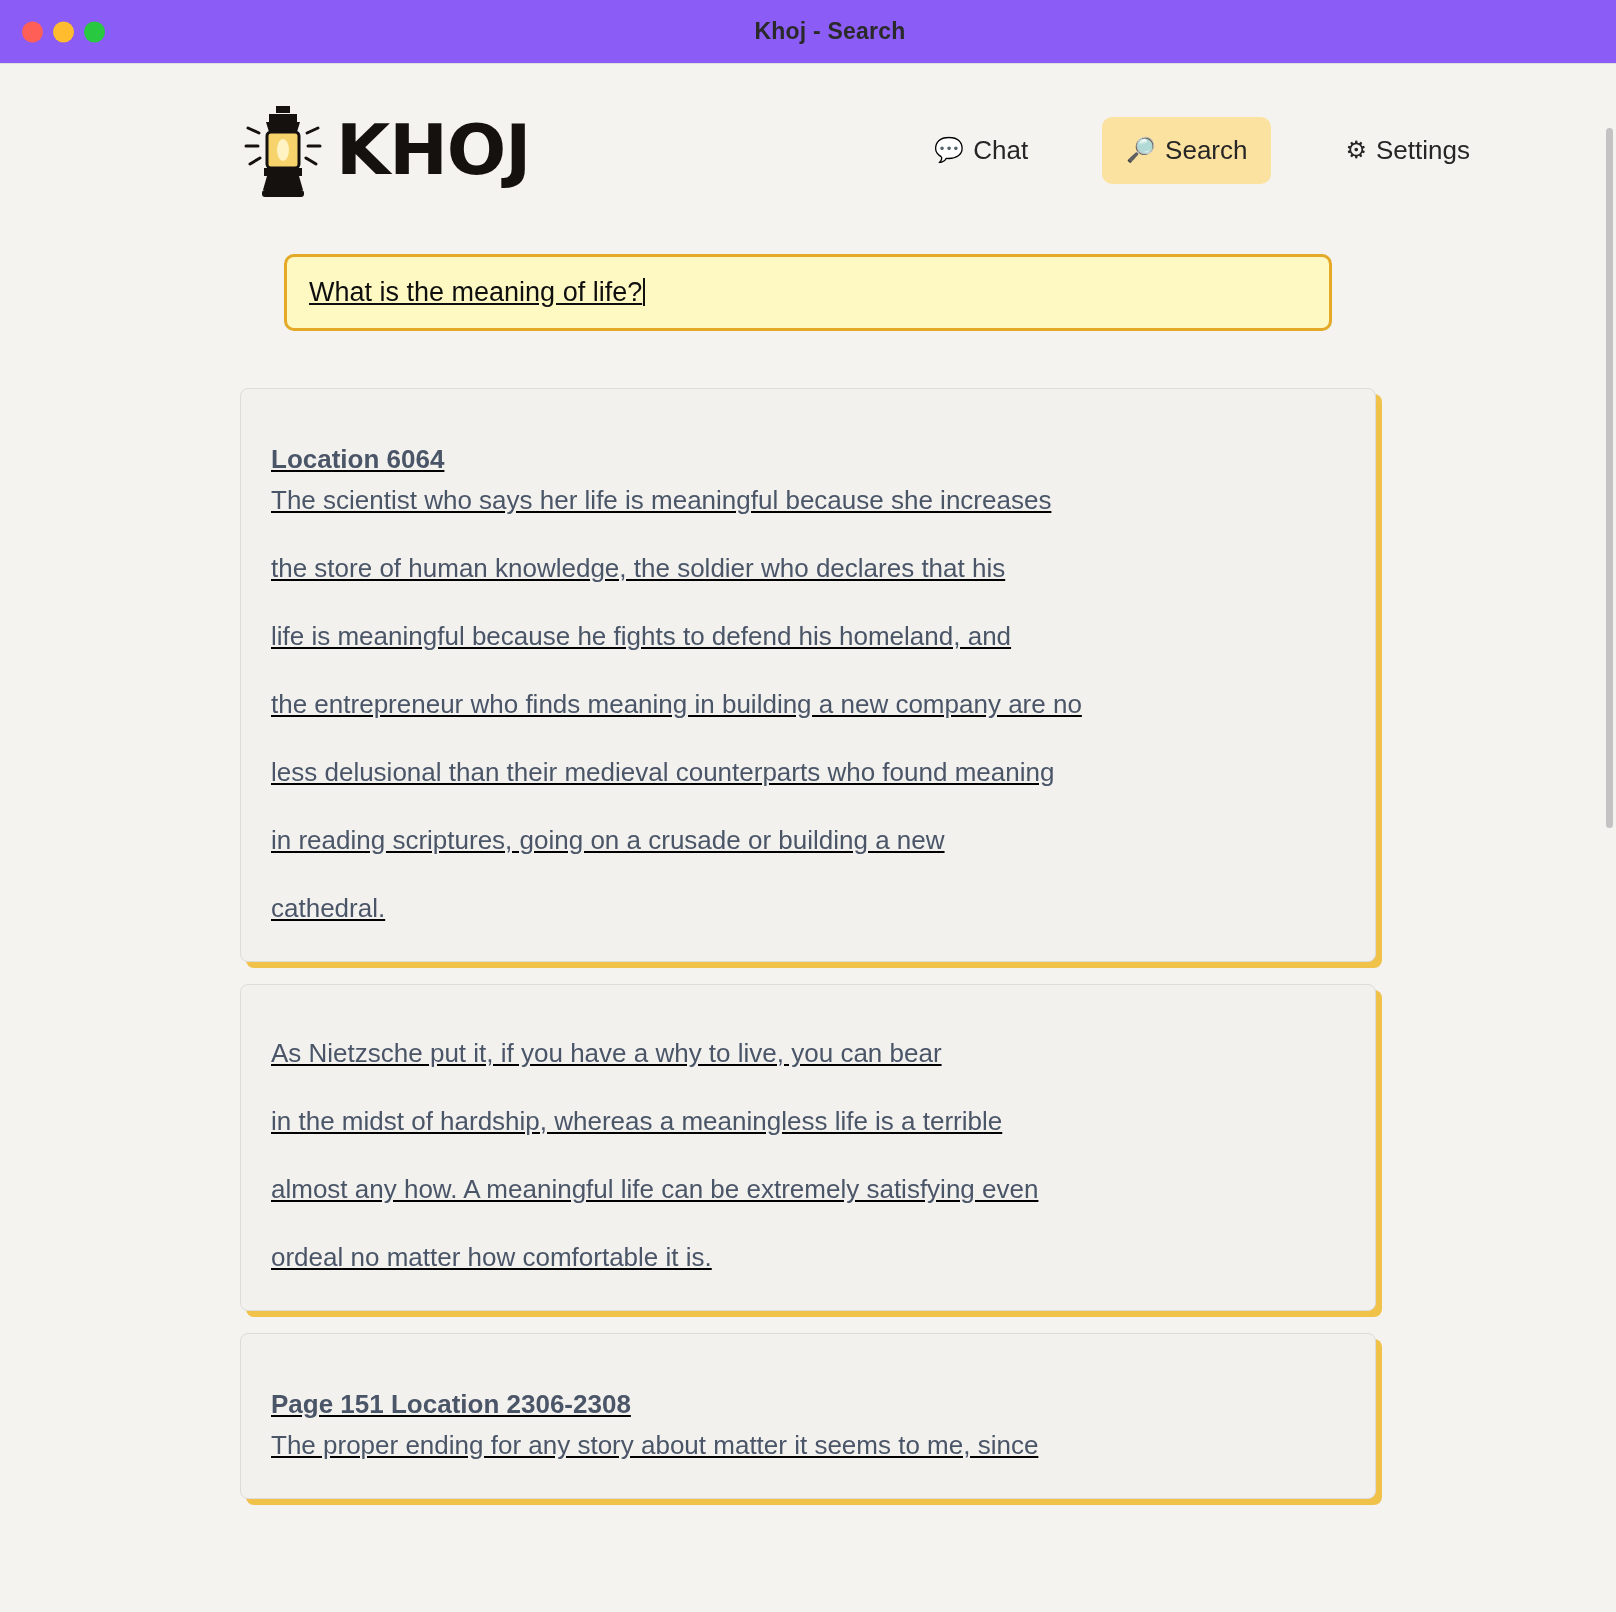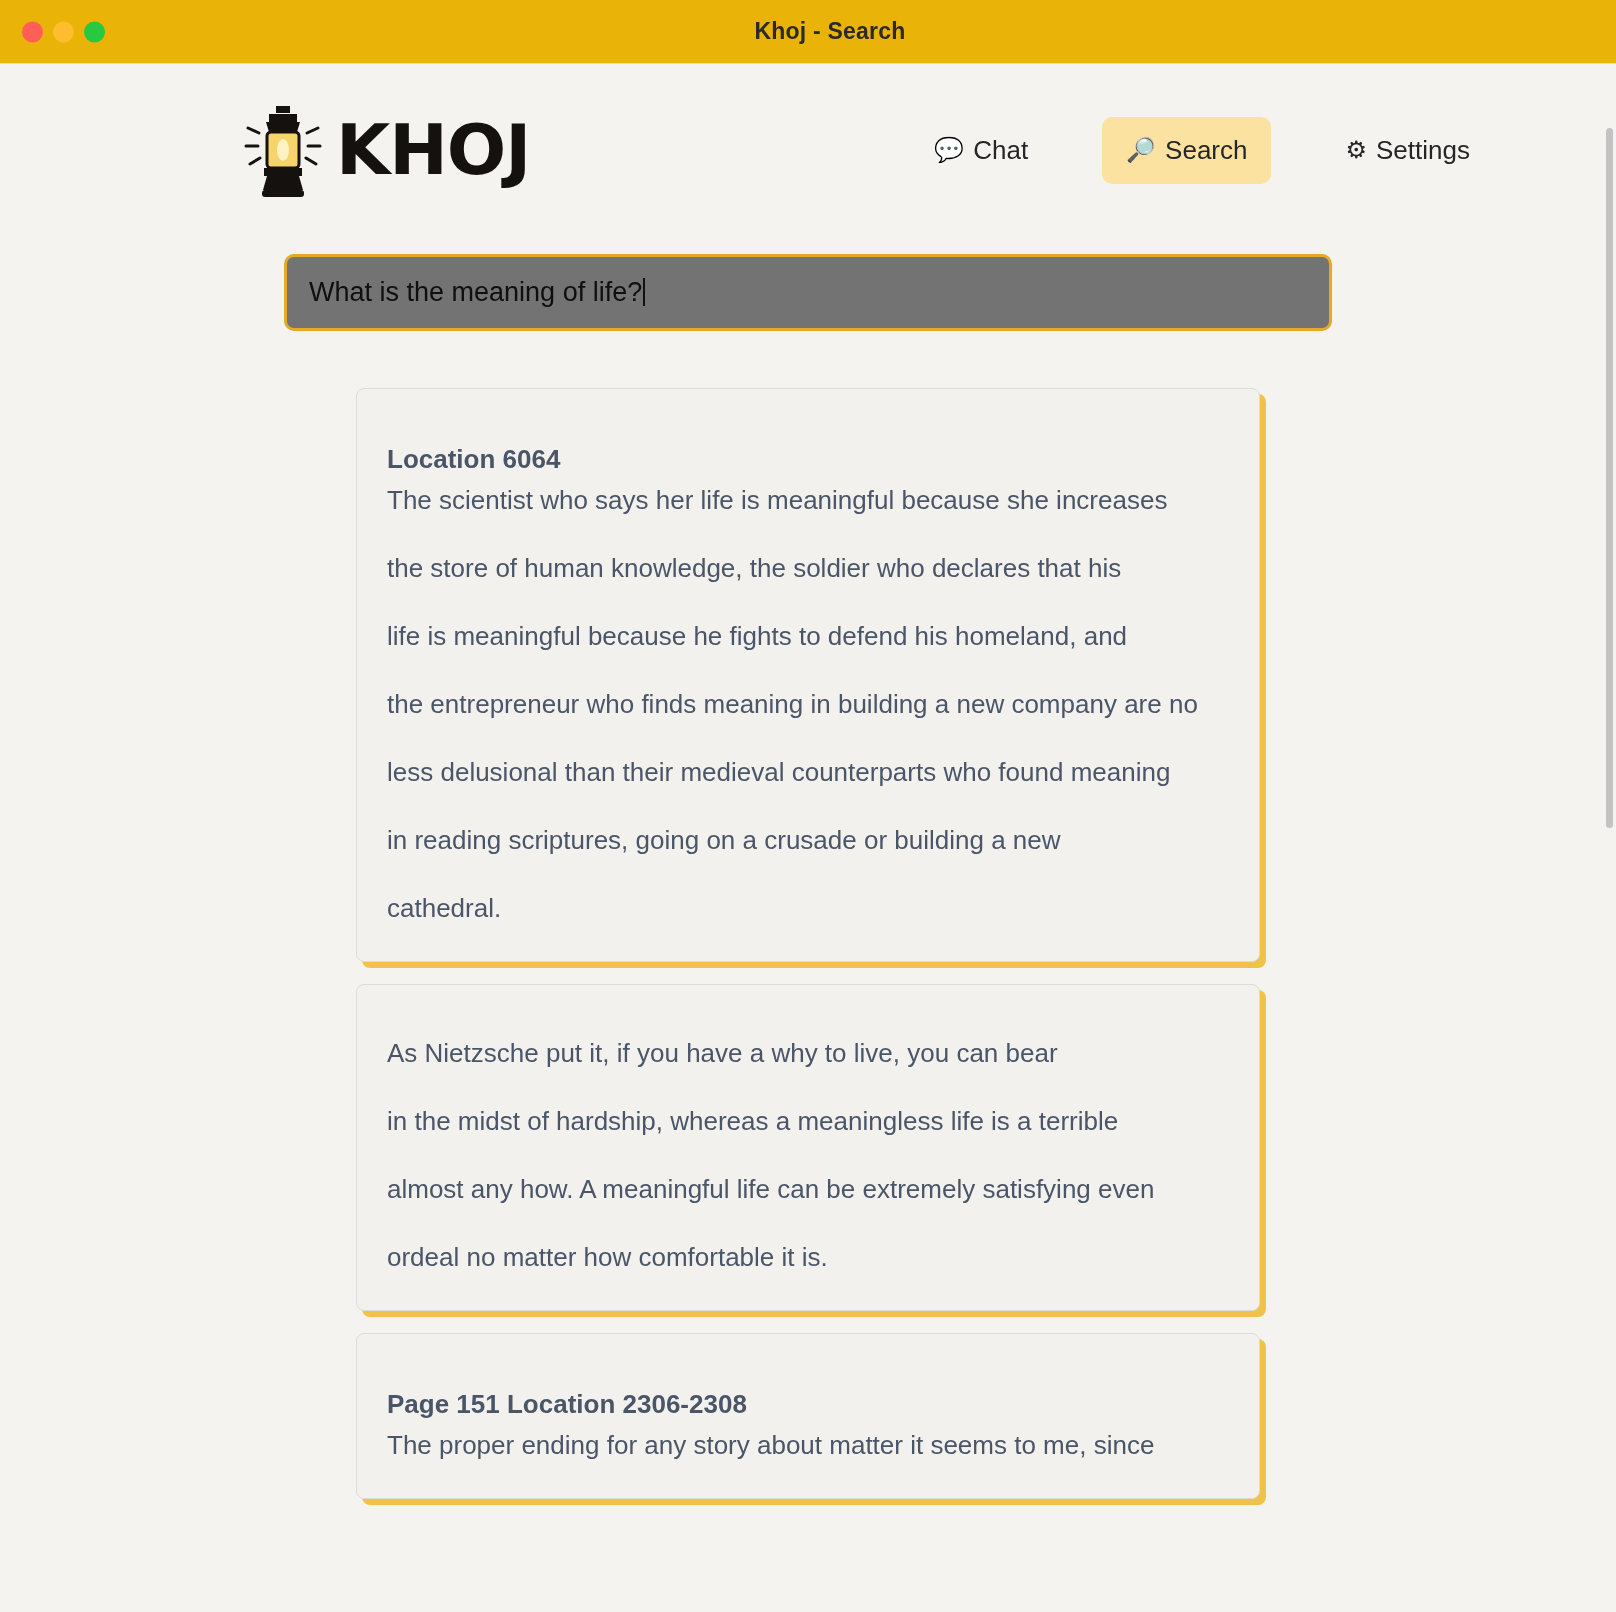--- a/index.html
+++ b/index.html
@@ -13,21 +13,21 @@
     width: 1616px;
     height: 1612px;
     background: #f5f4f1;
     overflow: hidden;
     box-sizing: border-box;
   }
   
   .titlebar {
     position: relative;
     height: 63px;
-    background: #eab308;
+    background: #8b5cf6;
     border-bottom: 1px solid #dedede;
     display: flex;
     align-items: center;
     justify-content: center;
     padding-left: 44px;
   }
   .traffic {
     position: absolute;
     left: 22px;
     top: 50%;
@@ -106,40 +106,42 @@
   .nav-gap { width: 30px; }
   
   .search-wrap {
     margin: 40px 0 0 0;
     display: flex;
     justify-content: center;
   }
   .search-box {
     width: 1048px;
     box-sizing: border-box;
-    background: #737373;
+    background: #fef9c3;
     border: 3px solid #e3a927;
     border-radius: 10px;
     padding: 20px 22px;
     font-size: 27px;
     color: #0f0f0f;
     position: relative;
+    text-decoration: underline;
   }
   .caret {
     display: inline-block;
     width: 2px;
     height: 28px;
     background: #111;
     vertical-align: -5px;
     margin-left: 1px;
   }
   
   .results {
     margin: 57px auto 0 auto;
-    width: 904px;
+    width: 1136px;
+    text-decoration: underline;
   }
   .card {
     position: relative;
     background: #f2f1ee;
     border: 1px solid #dddcd8;
     border-radius: 8px;
     margin-bottom: 22px;
     padding: 55px 30px 40px 30px;
     box-sizing: border-box;
     box-shadow: 6px 6px 0 0 #f0c24a;

